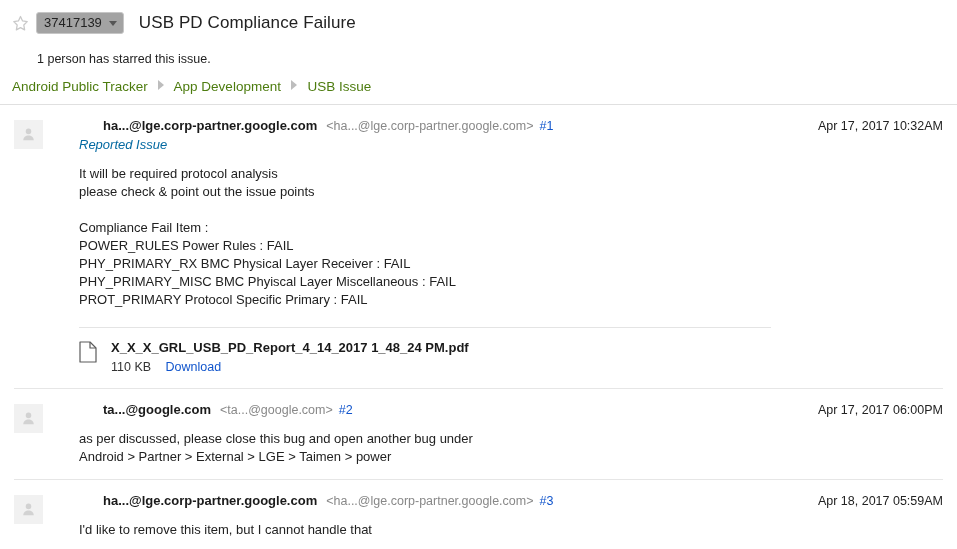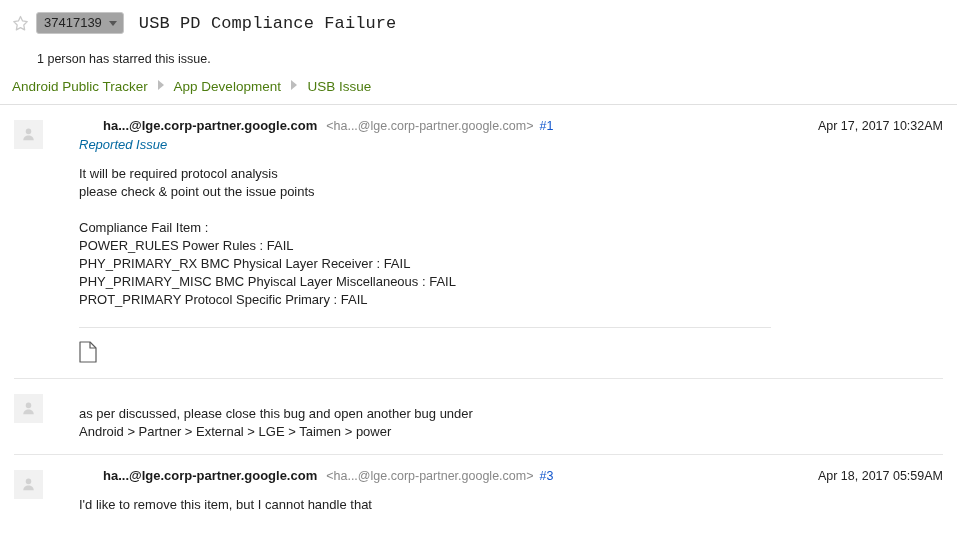--- a/index.html
+++ b/index.html
@@ -55,21 +55,20 @@
     border-right: 4px solid transparent;
     border-top: 5px solid #555555;
     display: inline-block;
   }
   .issue-title {
     font-size: 17px;
     color: #222222;
     margin-left: 15px;
     white-space: nowrap;
     letter-spacing: 0.1px;
-    font-family: Liberation Mono, monospace;
   }
   .starred-line {
     font-size: 12.5px;
     color: #222222;
     padding-left: 37px;
     margin-top: 16px;
   }
   .breadcrumb {
     padding-left: 12px;
     margin-top: 13px;
@@ -265,35 +264,48 @@
 
     <div class="attachment-wrap">
       <hr class="attachment-sep">
       <div class="attachment">
         <span class="file-icon">
           <svg width="18" height="22" viewBox="0 0 18 22">
             <path d="M1 1h10l6 6v14H1z" fill="#ffffff" stroke="#5b5b5b" stroke-width="1.2" stroke-linejoin="round"></path>
             <path d="M11 1v6h6" fill="none" stroke="#5b5b5b" stroke-width="1.2" stroke-linejoin="round"></path>
           </svg>
         </span>
+        <div>
+          <div class="file-name">X_X_X_GRL_USB_PD_Report_4_14_2017 1_48_24 PM.pdf</div>
+          <div class="file-meta">
+            <span>110 KB</span>
+            <a href="#" class="dl">Download</a>
+          </div>
+        </div>
       </div>
     </div>
   </div>
 </div>
 
 <hr class="comment-sep">
 
 <div class="comment">
   <div class="avatar">
     <svg width="17" height="17" viewBox="0 0 24 24">
       <circle cx="12" cy="7.6" r="3.9" fill="#d2d2d2"></circle>
       <path d="M4.6 20c0-4.1 3.3-6.6 7.4-6.6s7.4 2.5 7.4 6.6z" fill="#d2d2d2"></path>
     </svg>
   </div>
   <div class="comment-body">
+    <div class="comment-head">
+      <span class="author">ta...@google.com</span>
+      <span class="author-email">&lt;ta...@google.com&gt;</span>
+      <a href="#" class="comment-num">#2</a>
+      <span class="comment-date">Apr 17, 2017 06:00PM</span>
+    </div>
     <div class="comment-text">as per discussed, please close this bug and open another bug under
 Android &gt; Partner &gt; External &gt; LGE &gt; Taimen &gt; power</div>
   </div>
 </div>
 
 <hr class="comment-sep">
 
 <div class="comment">
   <div class="avatar">
     <svg width="17" height="17" viewBox="0 0 24 24">

